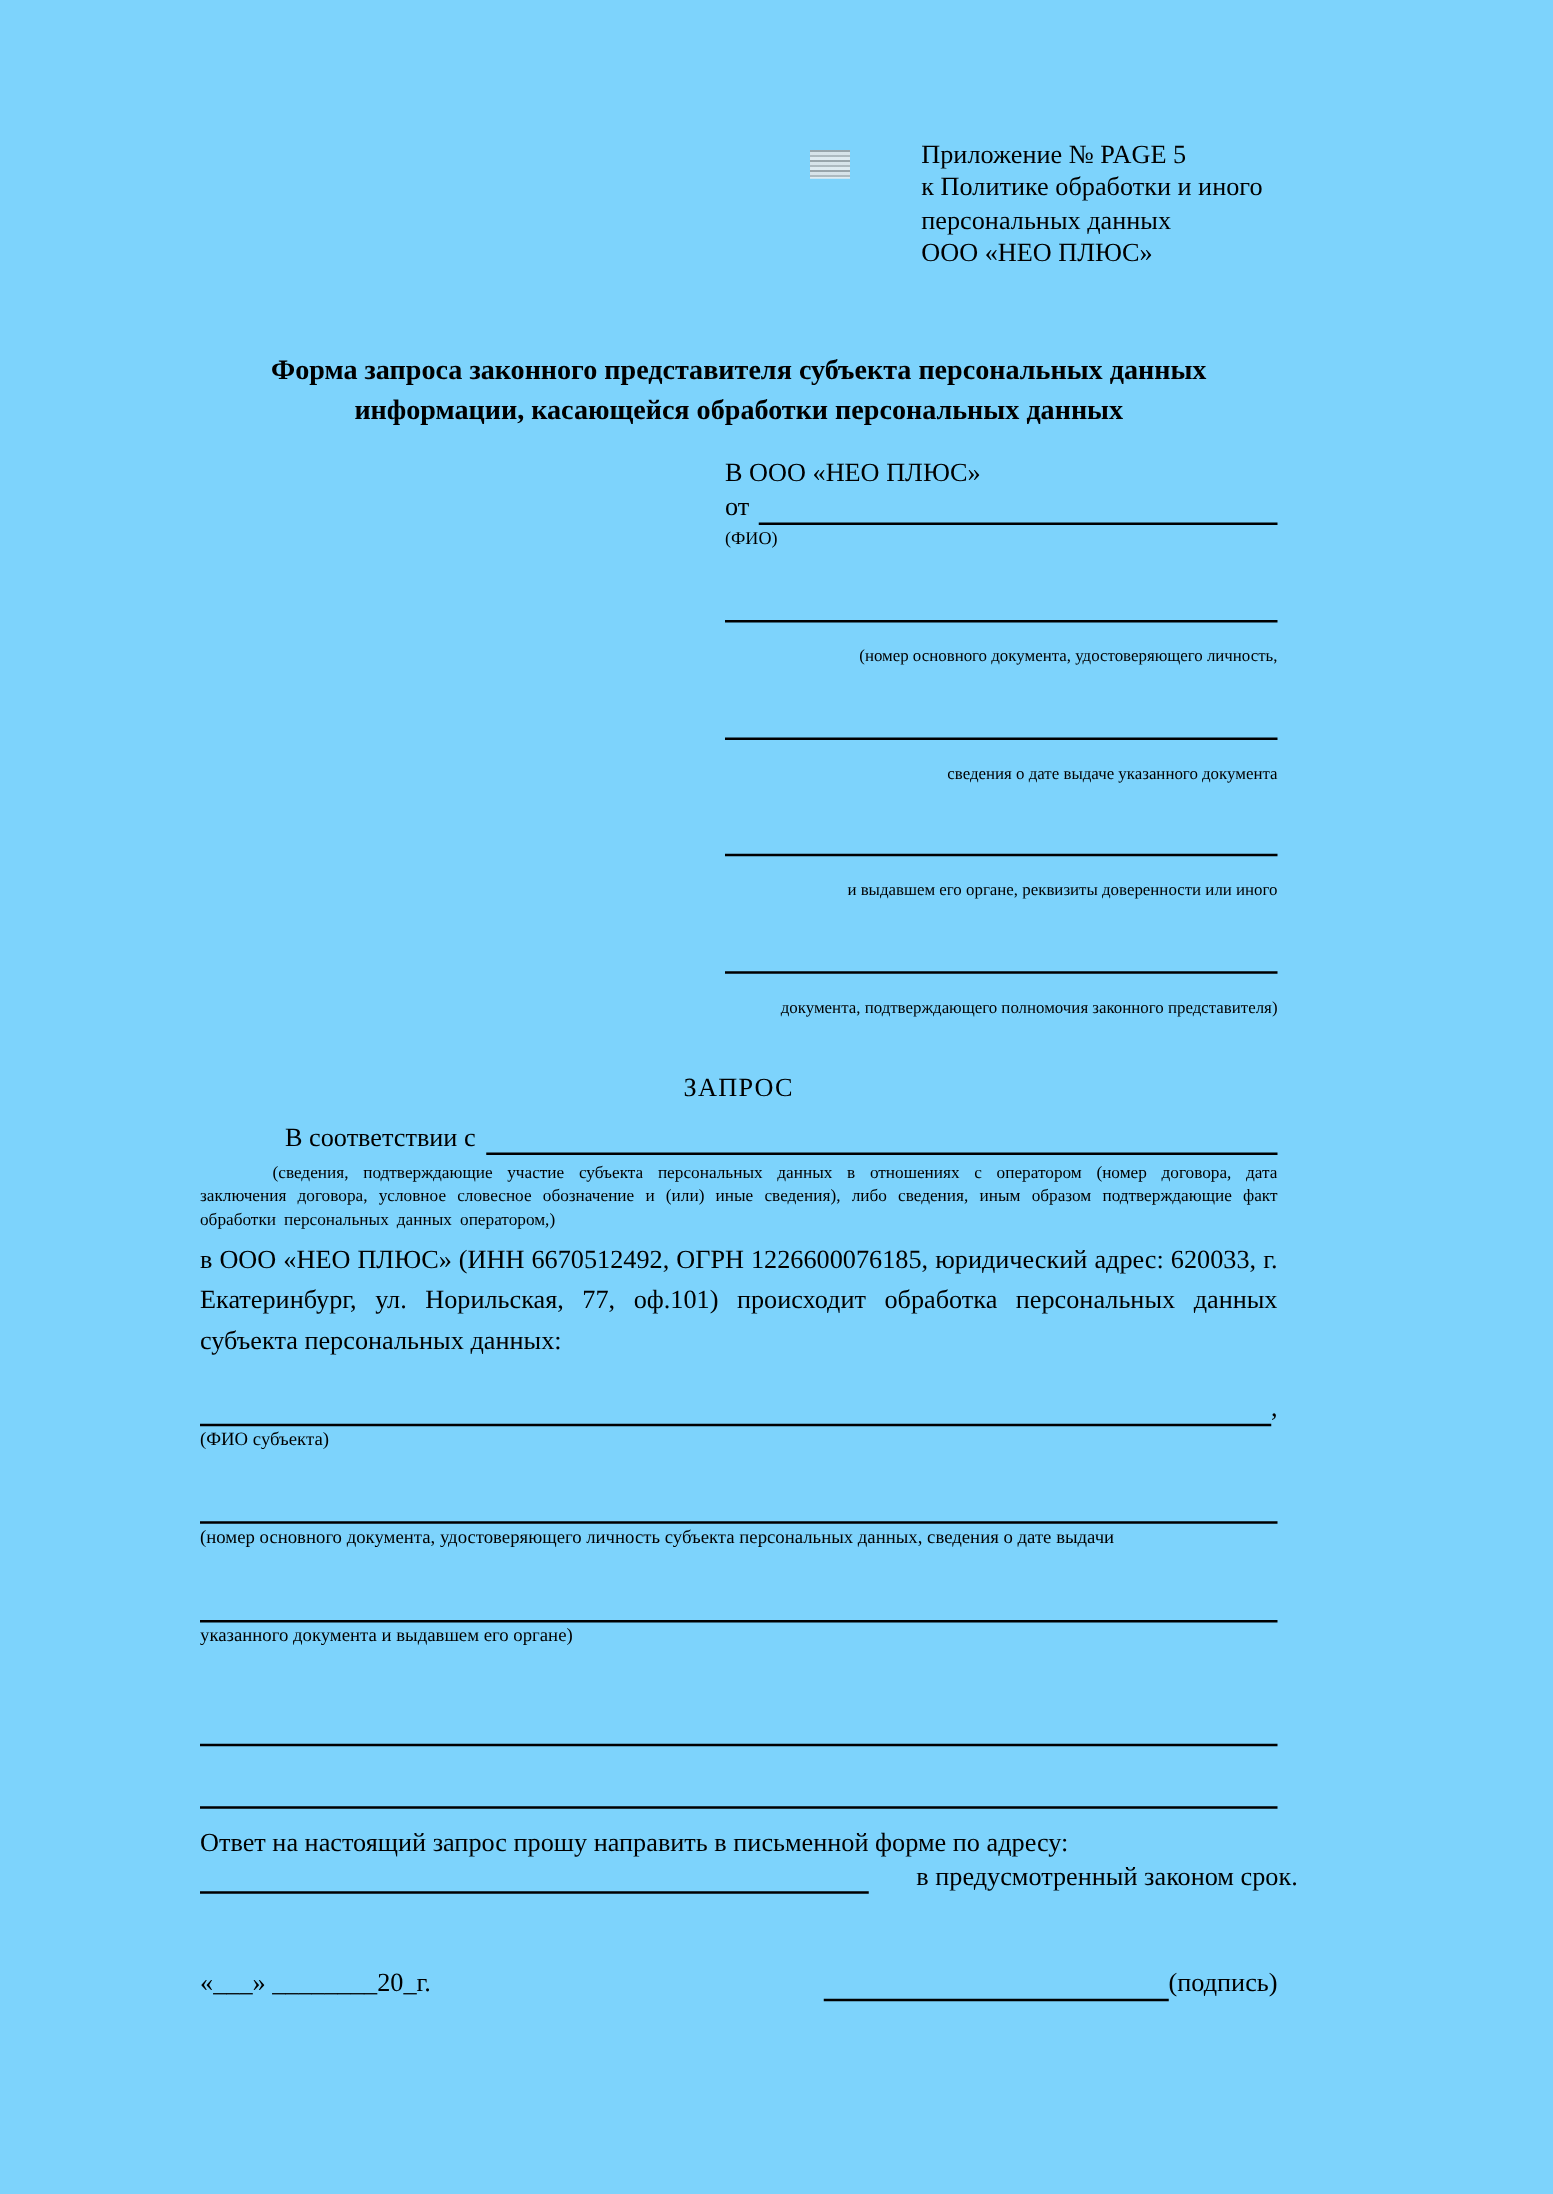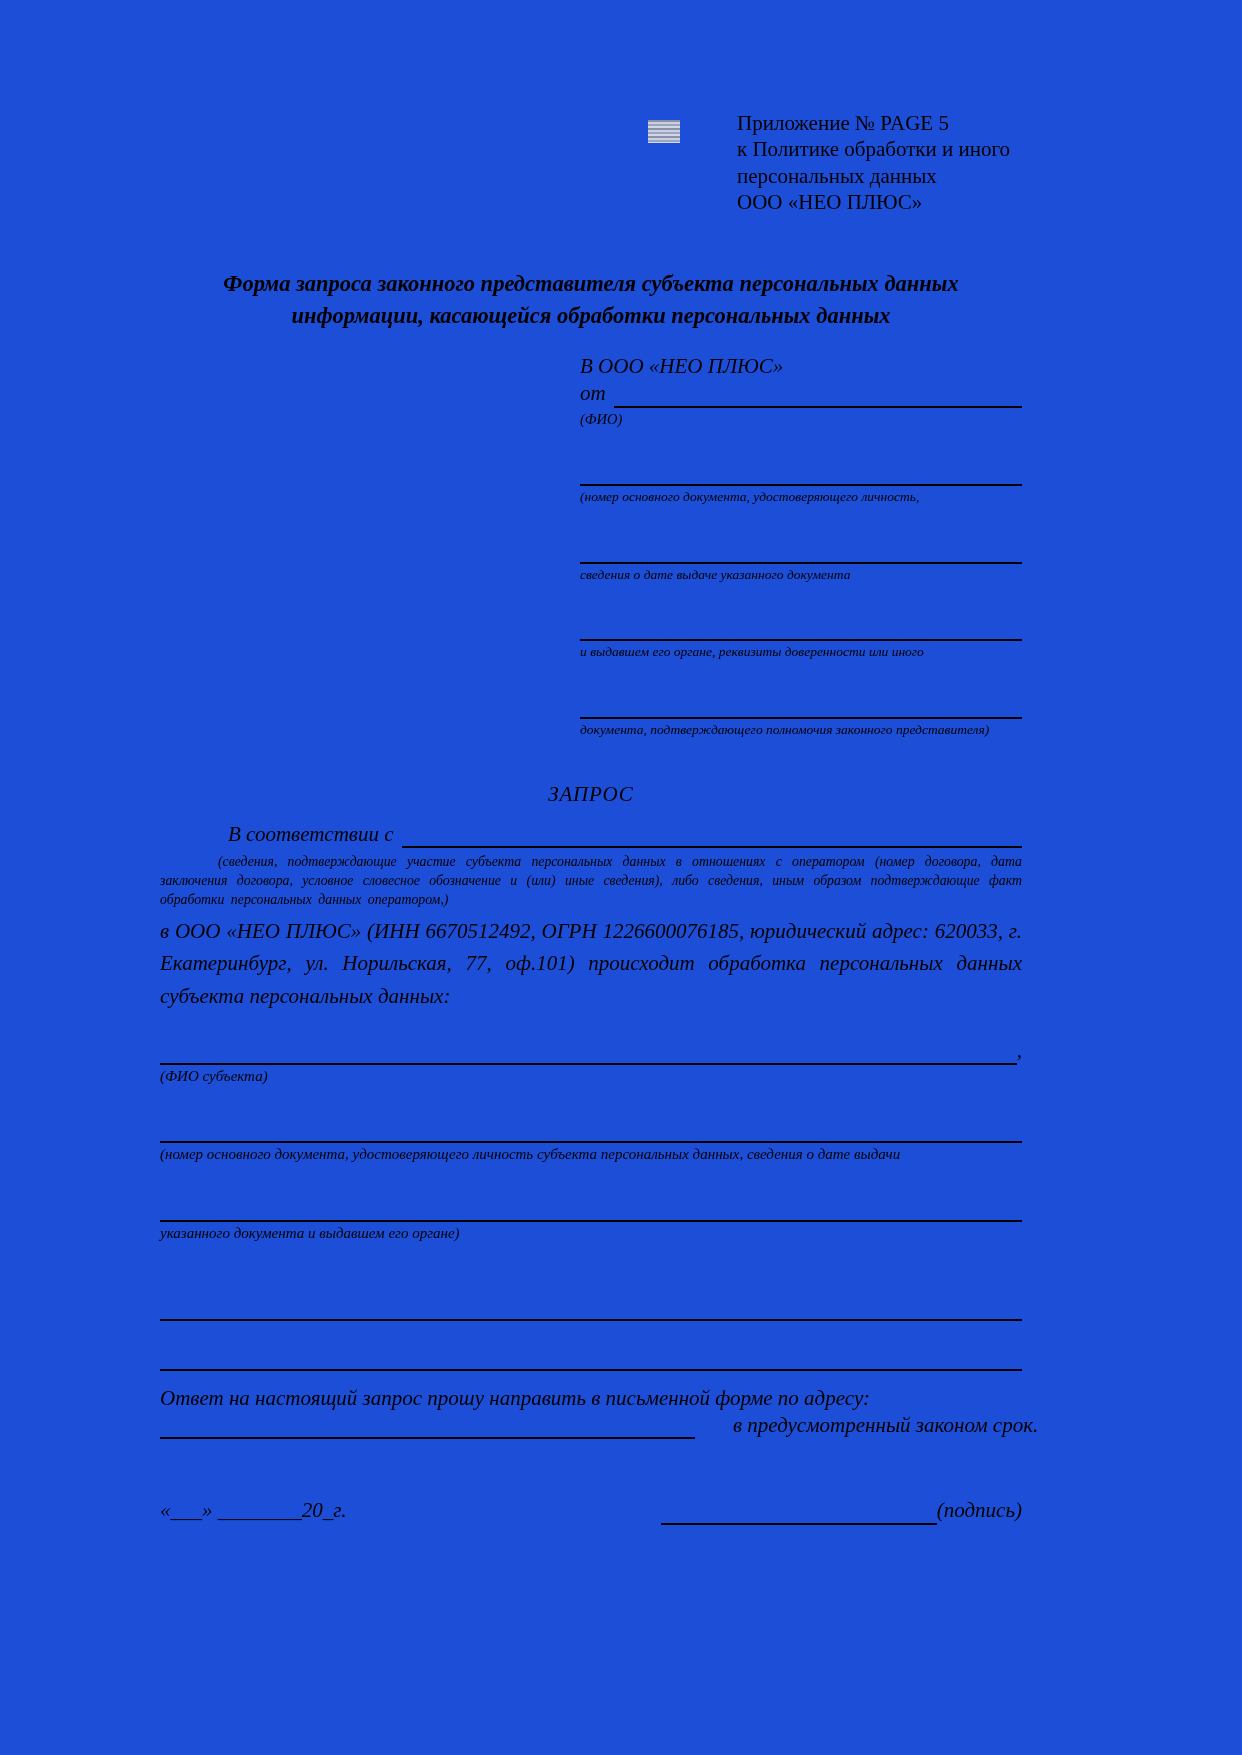--- a/index.html
+++ b/index.html
@@ -1,51 +1,51 @@
 <!DOCTYPE html>
 <html><head>
 <meta charset="utf-8">
 <style>
   html,body{margin:0;padding:0;background:#ffffff;}
   .page{
     position:relative;
     width:1242px;height:1755px;
-    background:#1d4ed8;color:#000;
+    background:#7dd3fc;color:#000;
     font-family:"Liberation Serif", serif;
     overflow:hidden;
   }
   
   .tiny-img{
     position:absolute;left:648px;top:120px;width:32px;height:23px;
     background:
       repeating-linear-gradient(180deg,
         #9d9d9d 0 2px, #e6e6e6 2px 4px,
         #b5b5b5 4px 6px, #efefef 6px 8px);
     opacity:.85;
   }
   .hdr{
     position:absolute;left:737px;top:110px;
     font-size:21px;line-height:1.25;
   }
   .content{
-    position:absolute;left:160px;top:0;width:862px;
-    font-size:21px;line-height:1.3;font-style:italic;
+    position:absolute;left:160px;top:12px;width:862px;
+    font-size:21px;line-height:1.3;
   }
   .title{
     margin:268px 0 0 0;
     font-size:22.5px;font-weight:bold;text-align:center;line-height:1.4;
   }
   .addr{margin-top:22px;margin-left:420px;width:442px;}
   .addr-to{font-size:21px;}
   .flexline{display:flex;align-items:flex-end;}
   .flexline .lbl{white-space:nowrap;padding-right:8px;}
   .fill{flex:1;border-bottom:2px solid #000;height:24px;}
   .fill-block{border-bottom:2px solid #000;height:30px;}
   .cap{text-align:left;font-size:14.5px;line-height:1.25;padding-top:2px;}
-  .cap-sm{text-align:left;font-size:13.5px;line-height:1.25;padding-top:3px;}
+  .cap-sm{text-align:right;font-size:13.5px;line-height:1.25;padding-top:19px;}
   .gap{margin-top:26px;}
   .zapros{margin-top:42px;text-align:center;font-size:21px;letter-spacing:1px;}
   .accordance{margin-top:12px;margin-left:68px;}
   .smallprint{
     margin:4px 0 0 0;font-size:13.8px;line-height:1.38;
     text-align:justify;text-indent:58px;word-spacing:3px;
   }
   .par{margin:6px 0 0 0;text-align:justify;line-height:1.55;}
   .subj-row{display:flex;align-items:flex-end;margin-top:22px;}
   .subj-row .fill{height:28px;}

